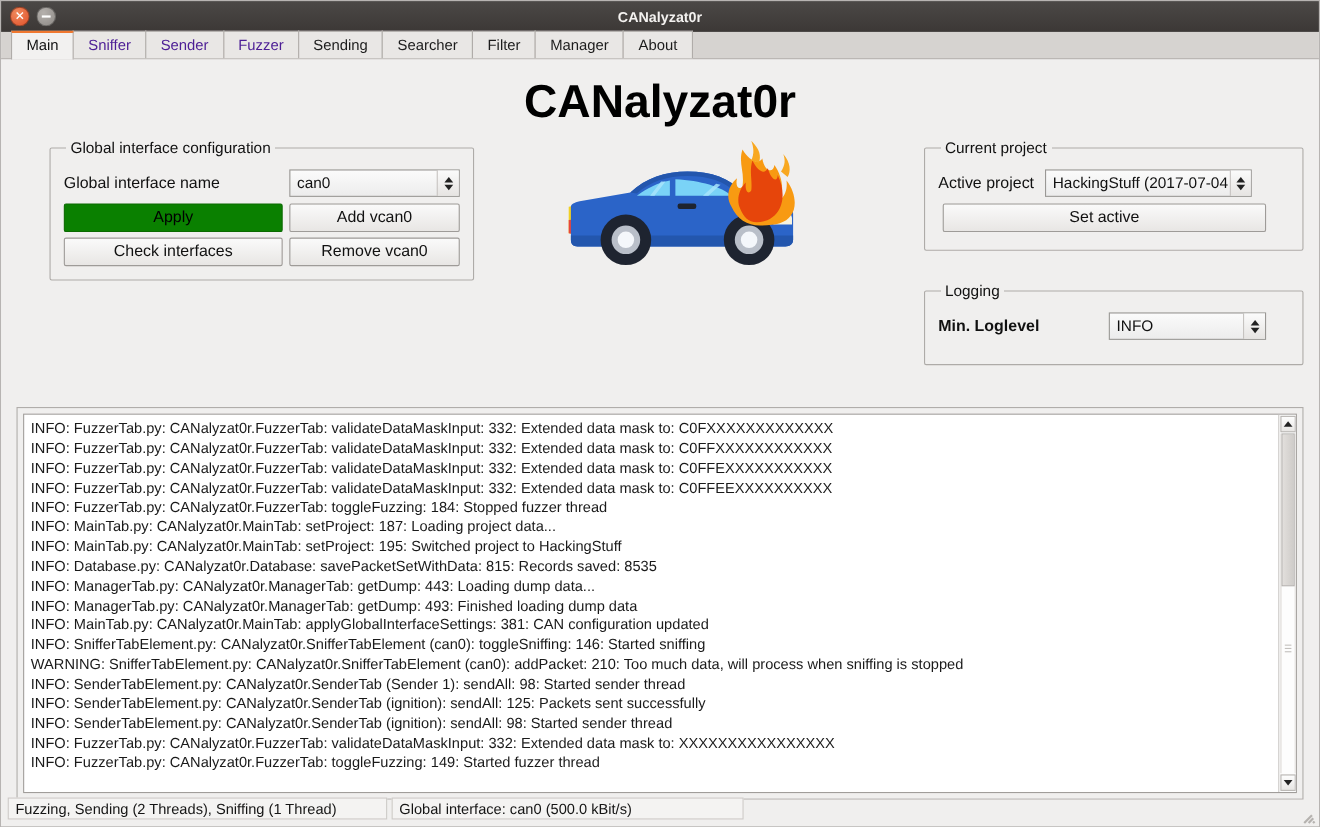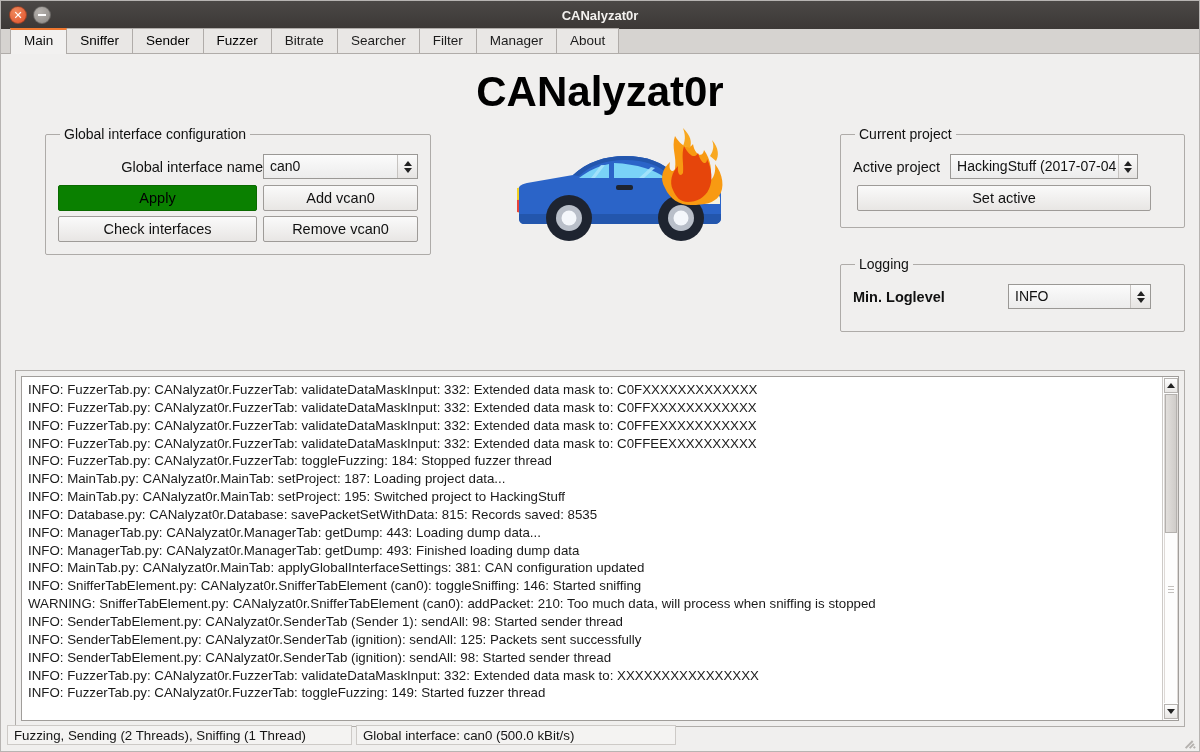--- a/index.html
+++ b/index.html
@@ -54,21 +54,21 @@
     padding: 0 13px;
     font-size: 13.5px;
     color: #1c1c1c;
     background: #e9e7e5;
     border: 1px solid #b0aca9;
     border-bottom: none;
     margin-right: -1px;
     position: relative;
     white-space: nowrap;
   }
-  .tab.red { color: #000000; }
+  .tab.red { color: #4c1d95; }
   .tab.active {
     background: #f2f1f0;
     border-top: 2px solid #f07830;
     line-height: 22px;
     color: #111;
     z-index: 3;
     margin-bottom: -1px;
     height: 26px;
   }
   
@@ -107,21 +107,21 @@
     font-size: 14px; color: #111;
     padding: 0 4px;
     margin-left: 2px;
   }
   .formrow {
     display: flex; align-items: center;
     margin: 5px 0;
     height: 27px;
   }
   .lbl { font-size: 14.5px; color: #111; }
-  .lbl.w { width: 205px; text-align: right; }
+  .lbl.w { width: 205px; }
 
   
   .combo, .spin, .txt {
     height: 25px;
     background: #ffffff;
     border: 1px solid #9a9895;
     display: flex; align-items: flex-end;
     font-size: 14px; color: #111;
     position: relative;
   }
@@ -286,21 +286,21 @@
         </div>
     </div>
     <div class="titletext">CANalyzat0r</div>
   </div>
 
   <div class="tabbar">
     <div class="tab active">Main</div>
     <div class="tab red">Sniffer</div>
     <div class="tab red">Sender</div>
     <div class="tab red">Fuzzer</div>
-    <div class="tab">Bitrate</div>
+    <div class="tab">Sending</div>
     <div class="tab">Searcher</div>
     <div class="tab">Filter</div>
     <div class="tab">Manager</div>
     <div class="tab">About</div>
   </div>
 
   <div class="content">
 
     <div class="apptitle">CANalyzat0r</div>
 

